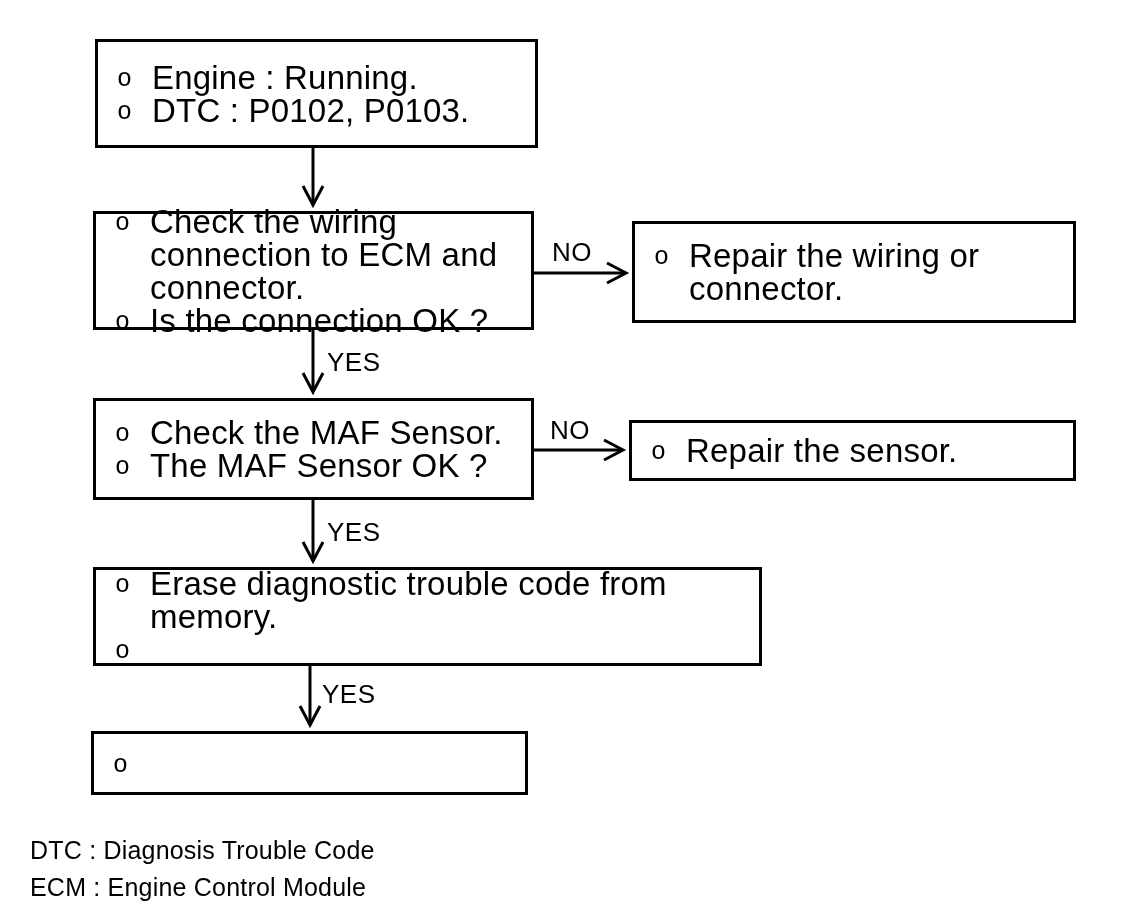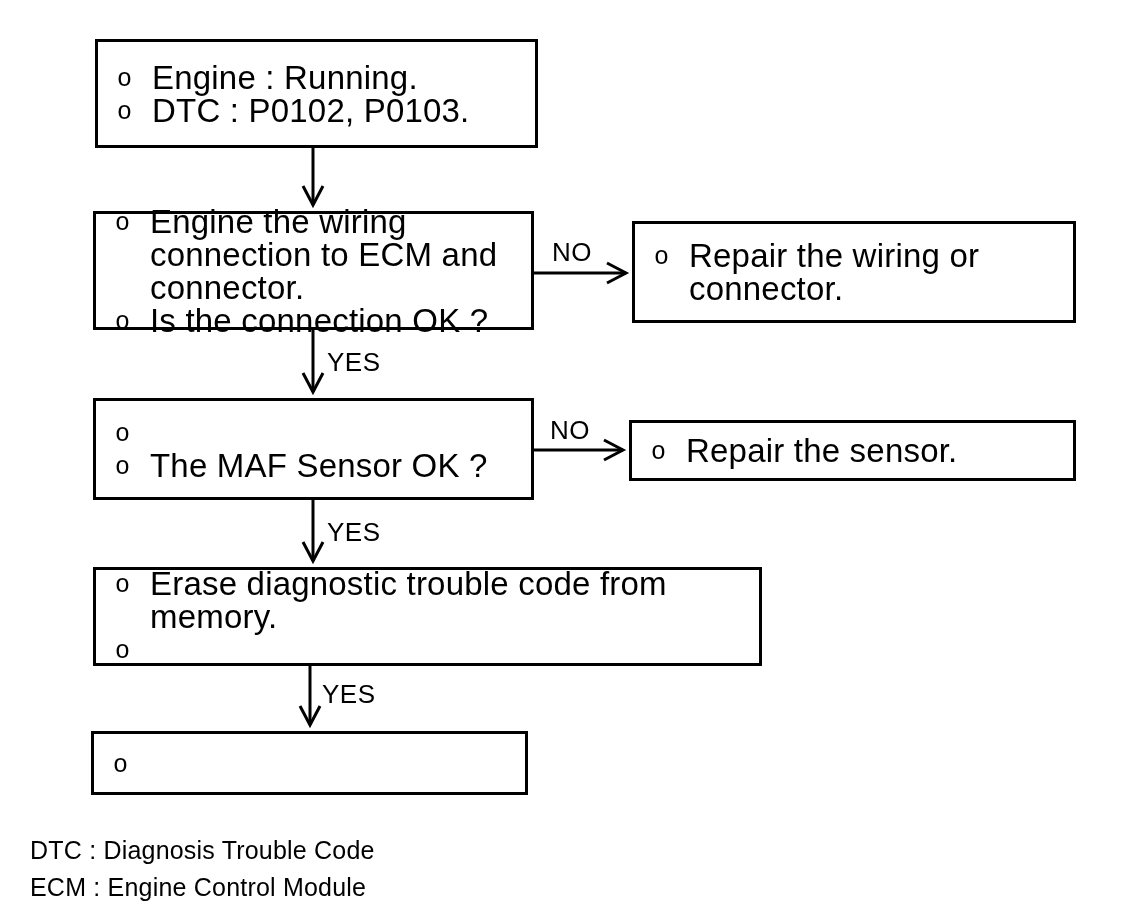--- a/index.html
+++ b/index.html
@@ -109,38 +109,39 @@
     </div>
     <div class="bullet">
       <span class="marker">o</span>
       <span class="btext">DTC : P0102, P0103.</span>
     </div>
   </div>
 
   <div class="node node-check-wiring">
     <div class="bullet">
       <span class="marker">o</span>
-      <span class="btext">Engine the wiring connection to ECM and connector.</span>
+      <span class="btext">Check the wiring connection to ECM and connector.</span>
     </div>
     <div class="bullet">
       <span class="marker">o</span>
       <span class="btext">Is the connection OK ?</span>
     </div>
   </div>
 
   <div class="node node-repair-wiring">
     <div class="bullet">
       <span class="marker">o</span>
       <span class="btext">Repair the wiring or connector.</span>
     </div>
   </div>
 
   <div class="node node-check-maf">
     <div class="bullet">
       <span class="marker">o</span>
+      <span class="btext">Check the MAF Sensor.</span>
     </div>
     <div class="bullet">
       <span class="marker">o</span>
       <span class="btext">The MAF Sensor OK ?</span>
     </div>
   </div>
 
   <div class="node node-repair-sensor">
     <div class="bullet">
       <span class="marker">o</span>

